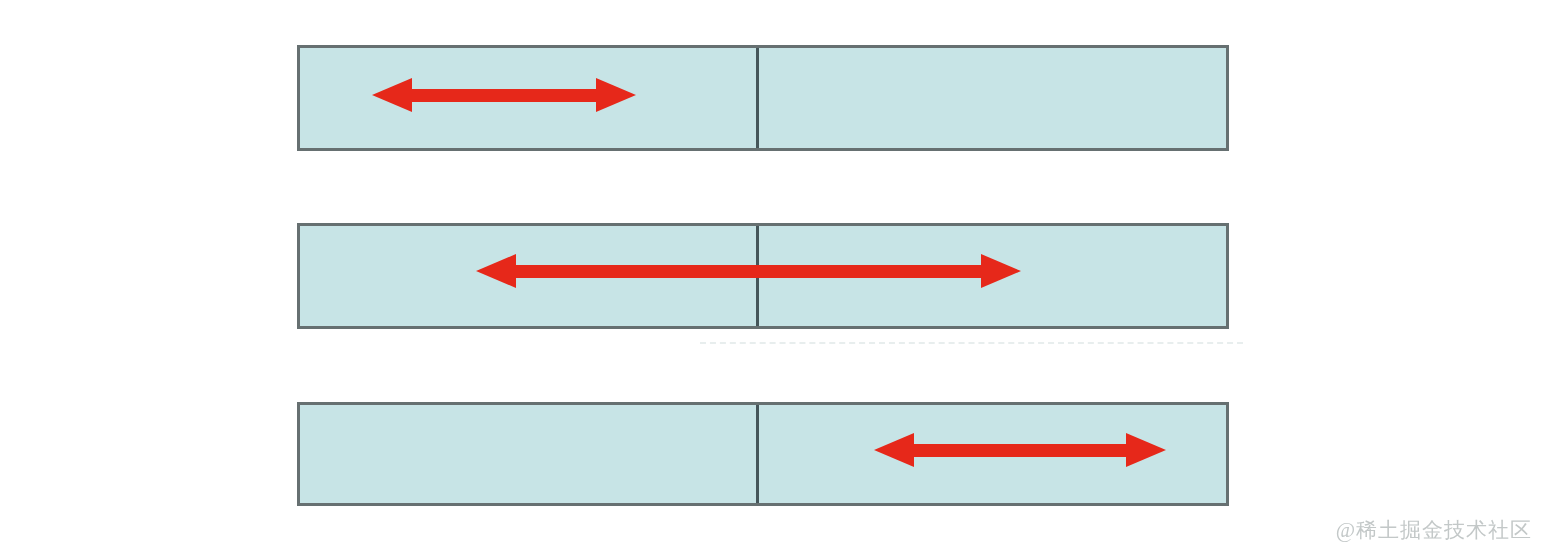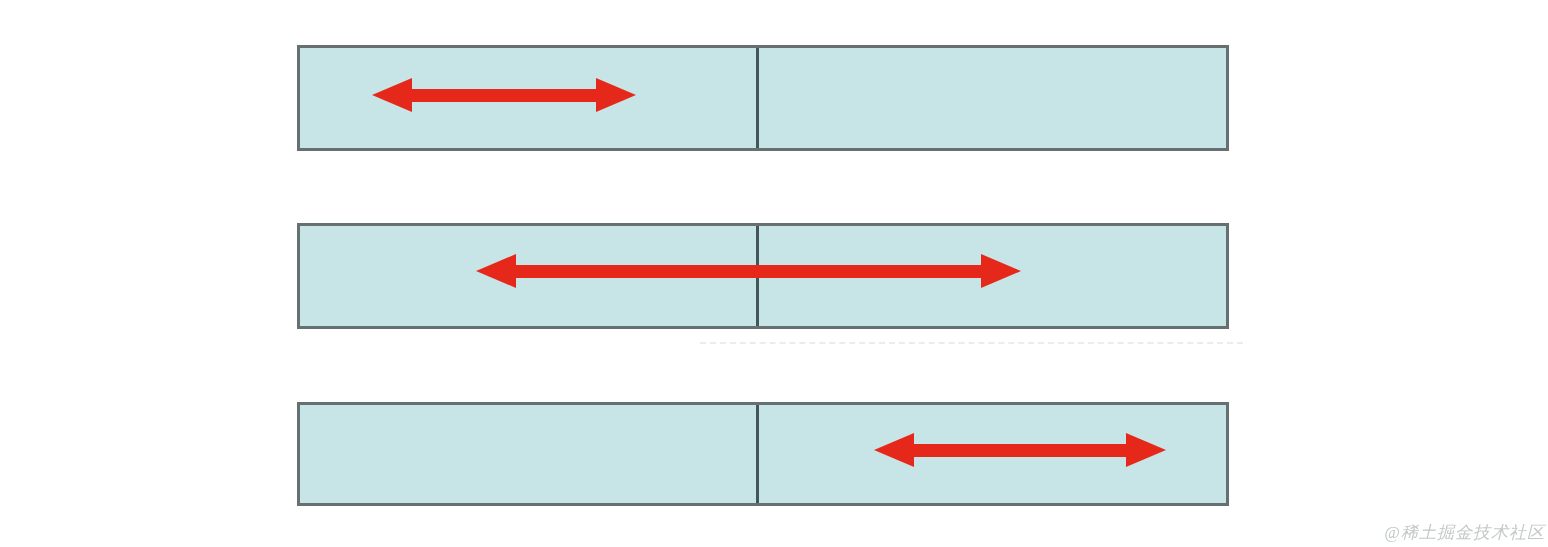--- a/index.html
+++ b/index.html
@@ -76,29 +76,28 @@
   .artifact-dots{
     position:absolute;
     left:700px;
     top:342px;
     width:543px;
     height:0;
     border-top:2px dashed var(--artifact);
   }
   .watermark{
     position:absolute;
-    right:3px;
+    right:16px;
     bottom:4px;
     font-family:"Liberation Serif","DejaVu Serif",serif;
-    font-size:17px;
+    font-size:21px;
     line-height:1.2;
     color:var(--watermark-gray);
     letter-spacing:1px;
     user-select:none;
-    font-style:italic;
   }
 </style>
 </head>
 <body>
 
 <div class="canvas">
 
   <div class="bar bar-1">
     <div class="divider"></div>
     <div class="dbl-arrow arrow-1">

